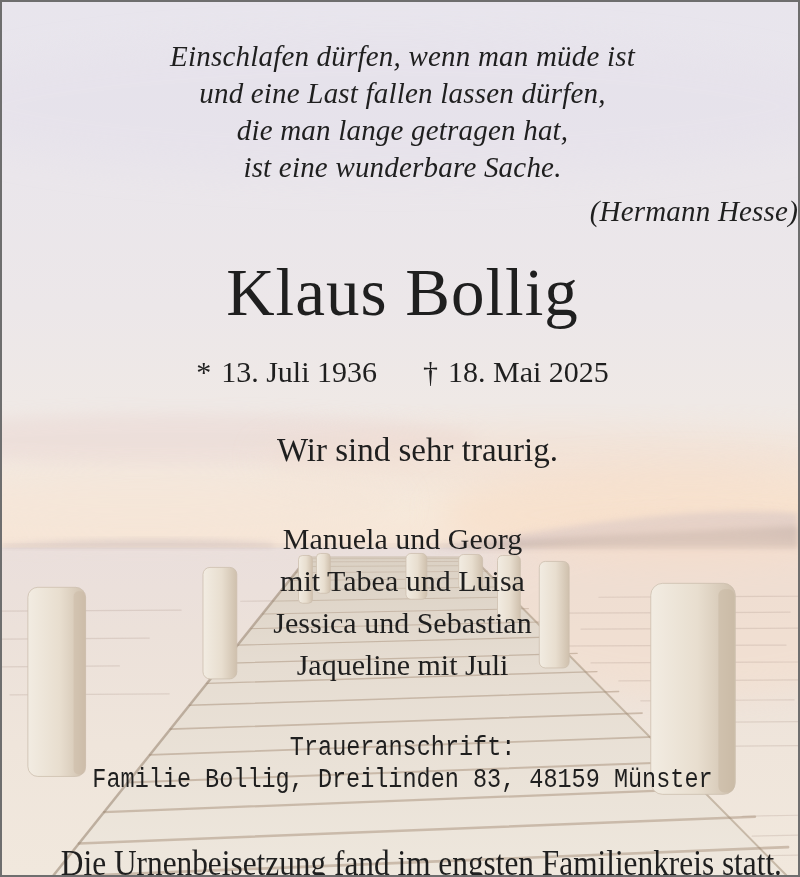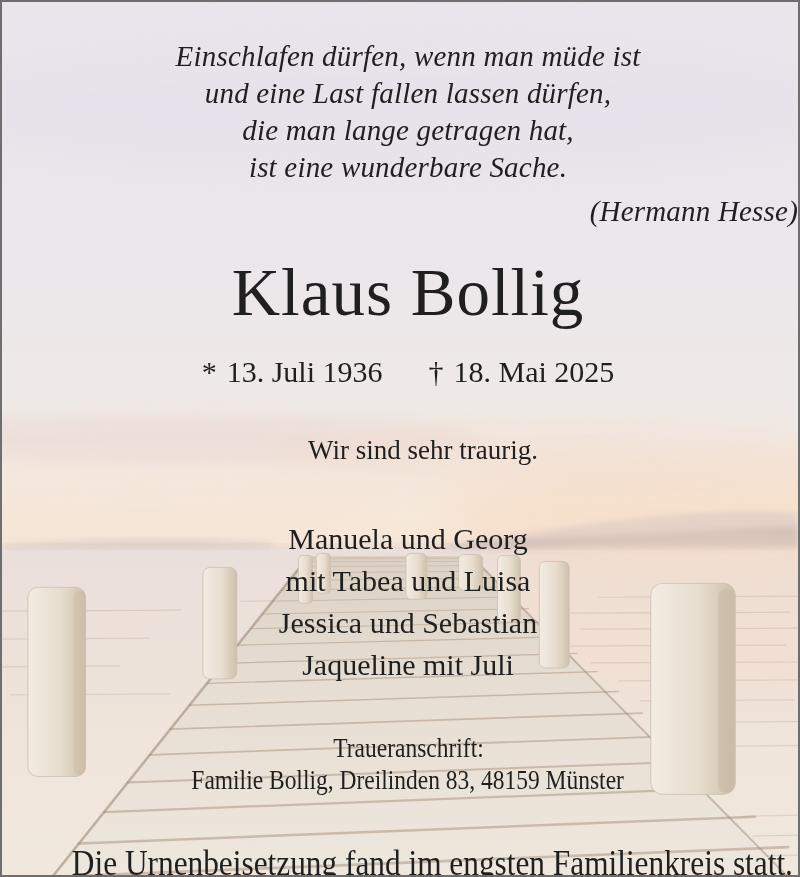--- a/index.html
+++ b/index.html
@@ -15,37 +15,37 @@
   
   .sky{
     position:absolute;inset:0;
     background:linear-gradient(180deg,
       #e8e5ed 0%, #eae6eb 20%, #ece7e9 35%, #efe9e6 46%,
       #f3eae1 53%, #f6e9db 58%, #f7e7d8 61%, #f5e4d6 62.4%,
       #eadfdc 62.6%, #ece1da 72%, #efe5db 85%, #f1e8dd 100%);
   }
   .scene{position:absolute;inset:0;width:100%;height:100%;}
   .content{position:absolute;inset:0;}
-  .content > div{position:absolute;left:16px;right:0;text-align:center;}
+  .content > div{position:absolute;left:5px;right:0;text-align:center;}
 
   .quote{top:36px;font-style:italic;font-size:29px;line-height:37px;letter-spacing:.2px;}
   .attribution{margin-top:7px;text-align:right;}
 
   .name{top:252px;font-size:67px;line-height:76px;letter-spacing:1px;}
 
   .dates{top:352px;font-size:30px;line-height:36px;}
   .date-part{white-space:nowrap;}
   .date-part + .date-part{margin-left:46px;}
   .dates .sym{margin-right:10px;}
 
-  .traurig{top:430px;font-size:27px;line-height:36px;padding-left:30px;}
+  .traurig{top:430px;font-size:33px;line-height:36px;padding-left:30px;}
 
   .family{top:516px;font-size:30px;line-height:42px;}
 
-  .addr{top:730px;font-size:27px;line-height:32px;}
+  .addr{top:730px;font-size:27px;line-height:32px;font-family:Liberation Mono, monospace;}
   .closing{top:816px;font-size:36px;line-height:34px;margin-top:28px;}
   .cond{display:inline-block;transform:scaleX(0.87);transform-origin:50% 50%;white-space:nowrap;}
 </style>
 </head>
 <body>
 
 <div class="canvas">
 
   <div class="sky"></div>
 

